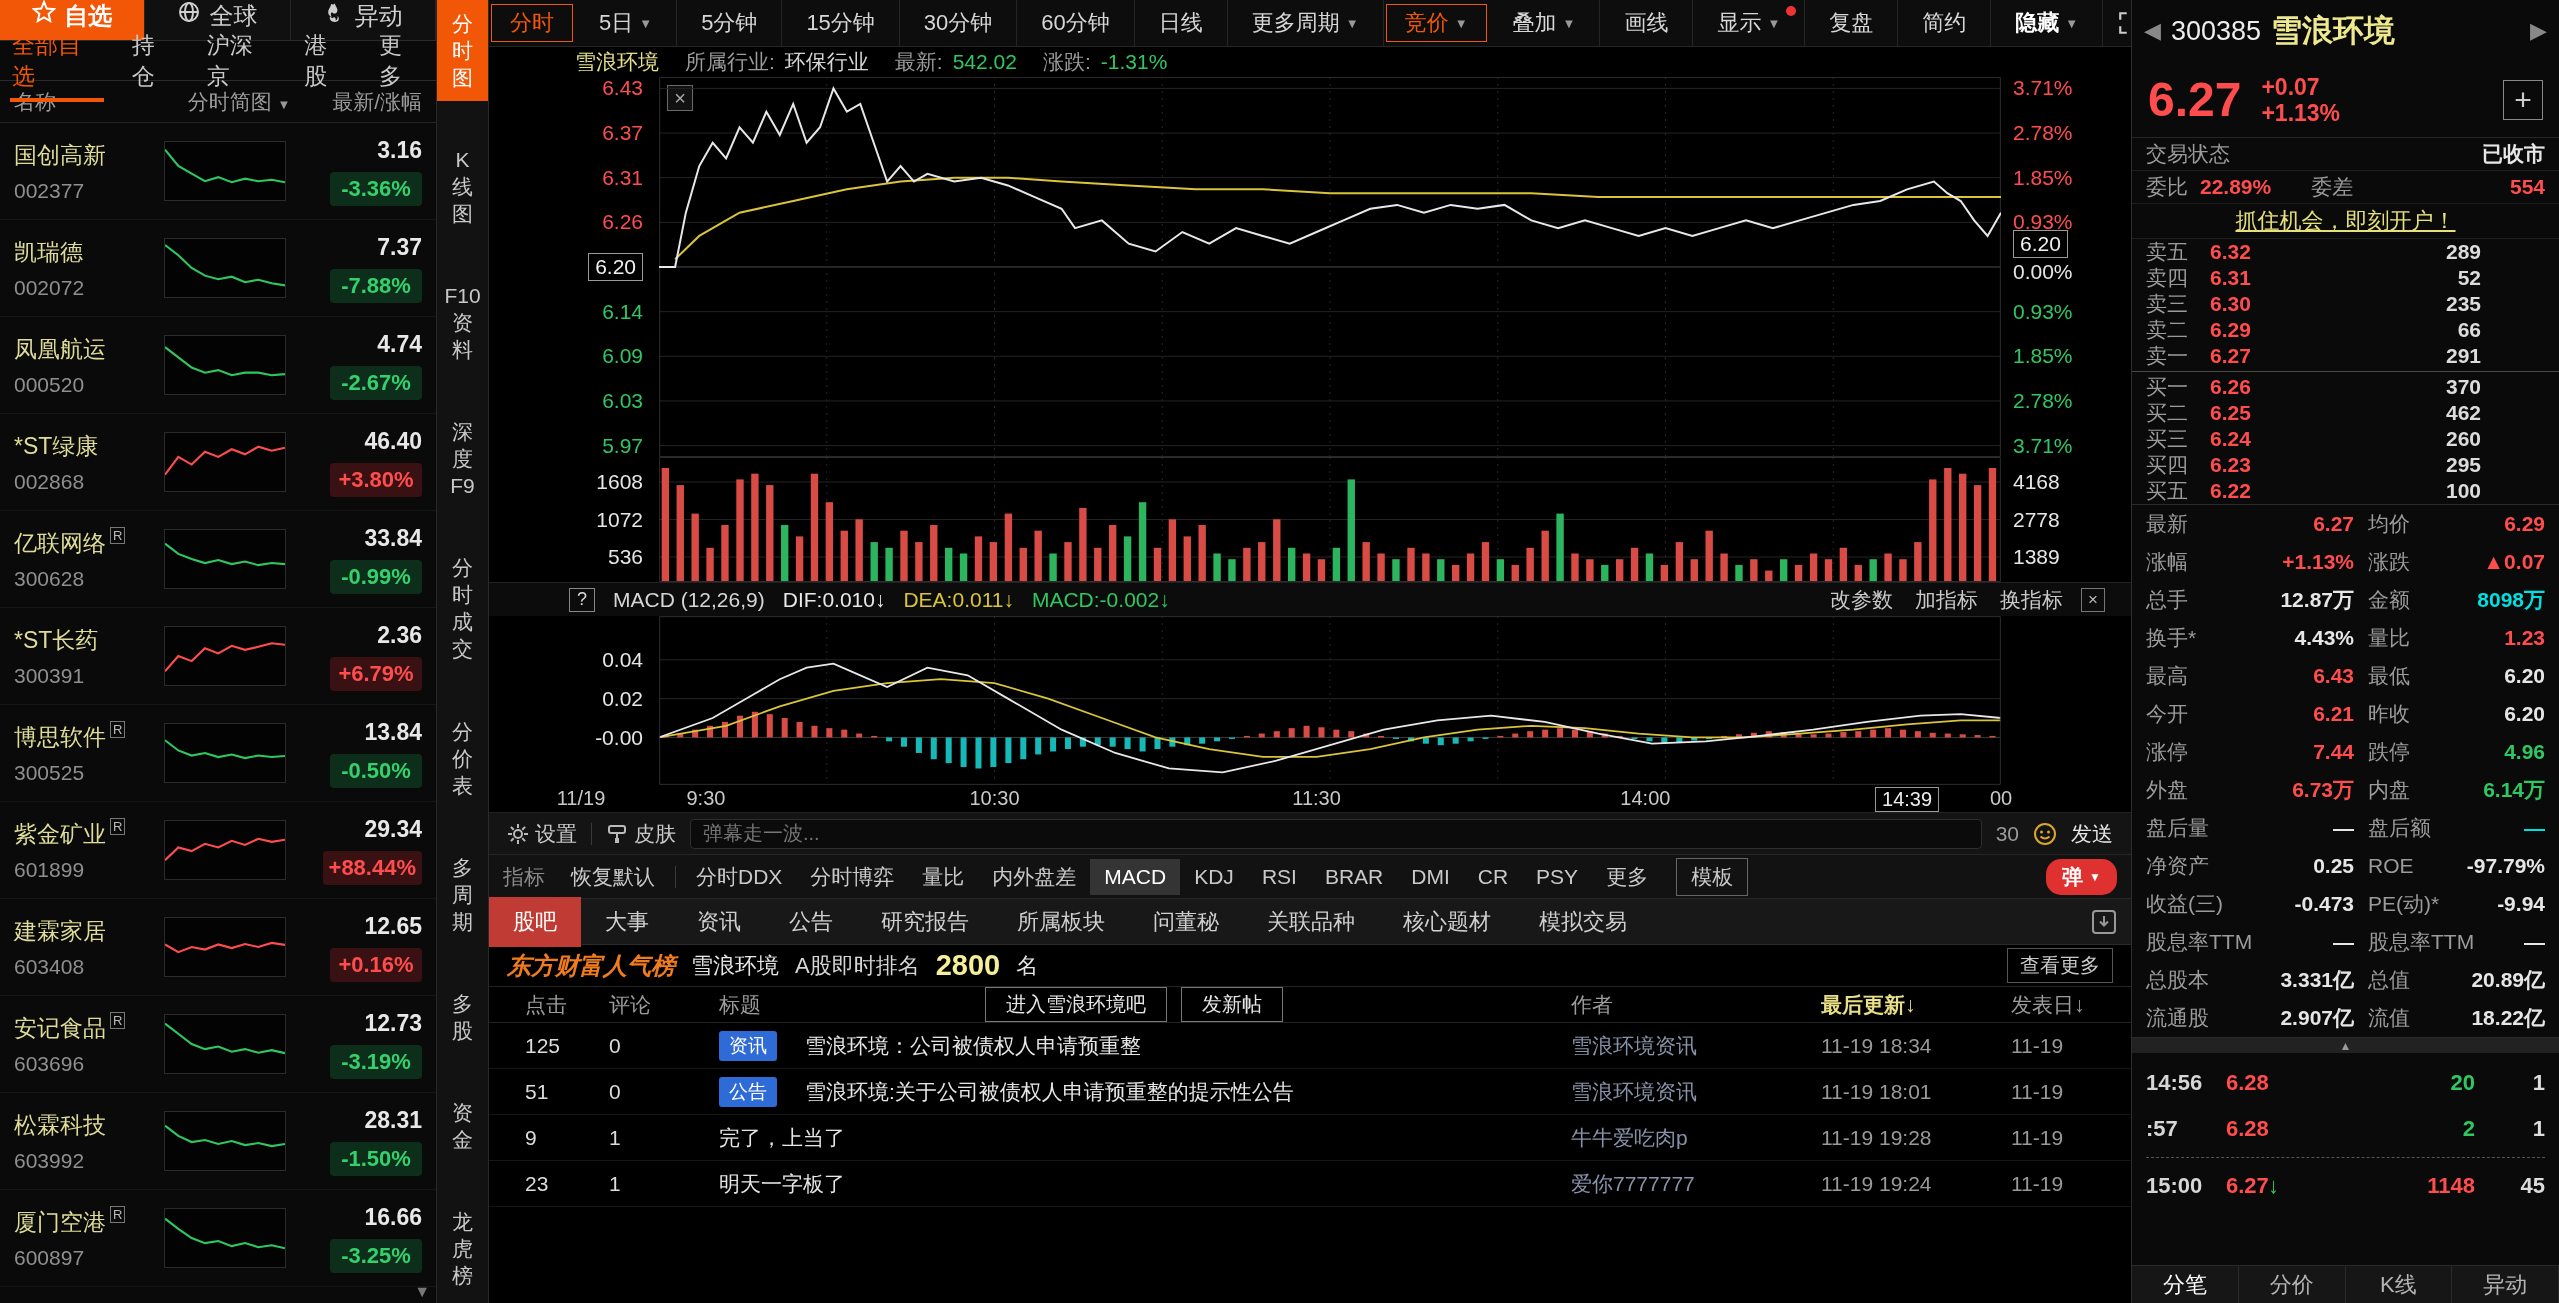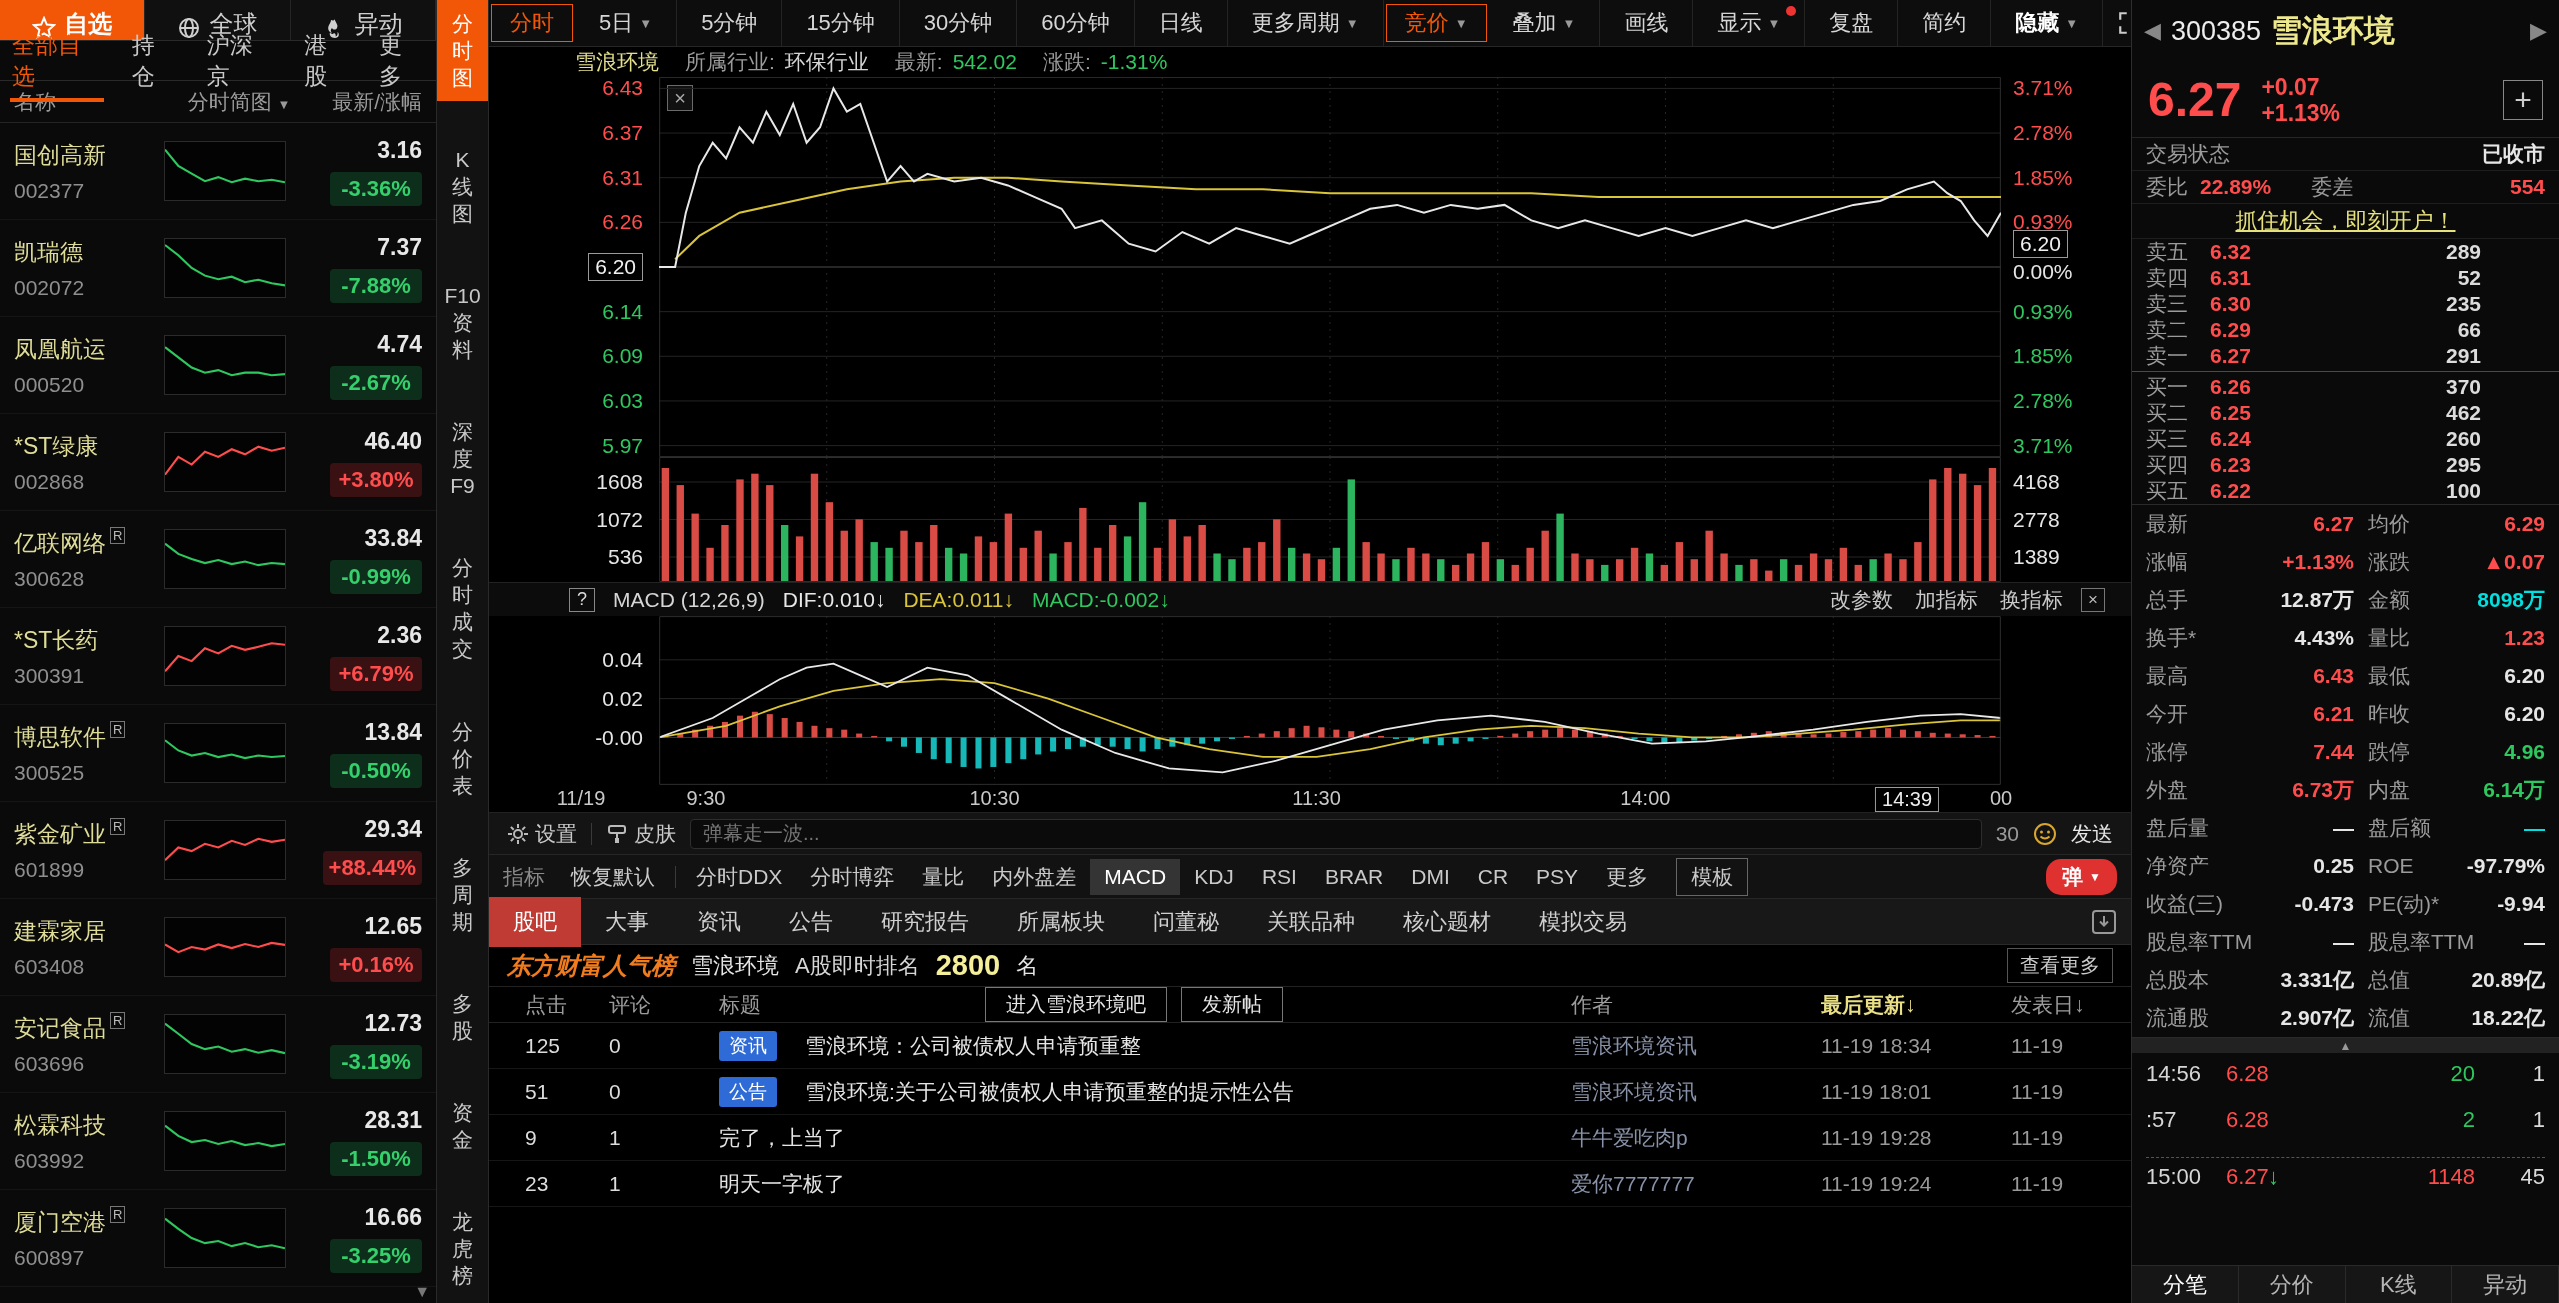--- a/index.html
+++ b/index.html
@@ -7,21 +7,21 @@
   #app{width:2559px;height:1303px;display:grid;grid-template-columns:437px 52px 1642px 428px;background:#050505;color:#dcdcdc;overflow:hidden;}
   .red{color:#ff4d4d !important;}
   .green{color:#2fc75f !important;}
   .white{color:#e6e6e6 !important;}
   .cyan{color:#00e0e0 !important;}
   .gray{color:#9b9b9b !important;}
 
   
   #watchlist{display:flex;flex-direction:column;border-right:1px solid #2a2a2a;background:#0a0a0a;position:relative;}
   .wl-tabs{display:flex;height:41px;border-bottom:1px solid #2a2a2a;background:#101010;}
-  .wl-tab{flex:1;display:flex;align-items:flex-end;justify-content:center;gap:8px;font-size:24px;color:#cfcfcf;border-right:1px solid #262626;}
+  .wl-tab{flex:1;display:flex;align-items:flex-start;justify-content:center;gap:8px;font-size:24px;color:#cfcfcf;border-right:1px solid #262626;}
   .wl-tab.active{background:#f25707;color:#fff;font-weight:bold;}
   .wl-tab svg{width:24px;height:24px;}
   .wl-subtabs{display:flex;align-items:center;height:40px;border-bottom:1px solid #2a2a2a;padding:0 10px;gap:26px;font-size:23px;color:#c8c8c8;}
   .wl-subtab{position:relative;padding:4px 2px;}
   .wl-subtab.active{color:#f25707;}
   .wl-subtab.active::after{content:"";position:absolute;left:0;right:0;bottom:-6px;height:4px;background:#f25707;}
   .wl-colhead{display:flex;align-items:center;height:42px;border-bottom:1px solid #242424;padding:0 14px;font-size:21px;color:#9b9b9b;}
   .wl-colhead .c1{width:150px;}
   .wl-colhead .c2{width:150px;text-align:center;}
   .wl-colhead .c3{flex:1;text-align:right;}
@@ -148,21 +148,21 @@
   .d-vol{flex:1;text-align:right;color:#dcdcdc;font-weight:bold;padding-right:64px;}
   .d-split{border-top:1px solid #4a4a4a;margin:2px 0;}
   #q-stats{border-bottom:1px solid #2a2a2a;}
   .q-row{height:38px;display:flex;align-items:center;padding:0 14px;}
   .q-l{color:#9b9b9b;width:96px;white-space:nowrap;}
   .q-v{width:112px;text-align:right;font-weight:bold;white-space:nowrap;}
   .q-l2{color:#9b9b9b;width:86px;margin-left:14px;white-space:nowrap;}
   .q-v2{flex:1;text-align:right;font-weight:bold;white-space:nowrap;}
   #q-collapse{height:15px;background:#222;display:flex;align-items:center;justify-content:center;color:#999;font-size:12px;}
   #q-ticks{flex:1;display:flex;flex-direction:column;padding:8px 14px;gap:2px;}
-  .t-row{height:44px;display:flex;align-items:flex-start;font-size:22px;font-weight:normal;}
+  .t-row{height:44px;display:flex;align-items:center;font-size:22px;font-weight:bold;}
   .t-time{width:80px;color:#d6d6d6;}
   .t-price{width:100px;}
   .t-arrow{color:#2fc75f;margin-left:-58px;width:58px;}
   .t-vol{flex:1;text-align:right;}
   .t-n{width:70px;text-align:right;color:#dcdcdc;}
   .t-div{border-top:1px dashed #555;margin:4px 0;}
   #q-tabs{height:38px;display:flex;border-top:1px solid #2a2a2a;background:#161616;}
   .q-tab{flex:1;display:flex;align-items:center;justify-content:center;font-size:22px;color:#b5b5b5;border-right:1px solid #2a2a2a;}
   .q-tab.active{color:#fff;}
 </style>

